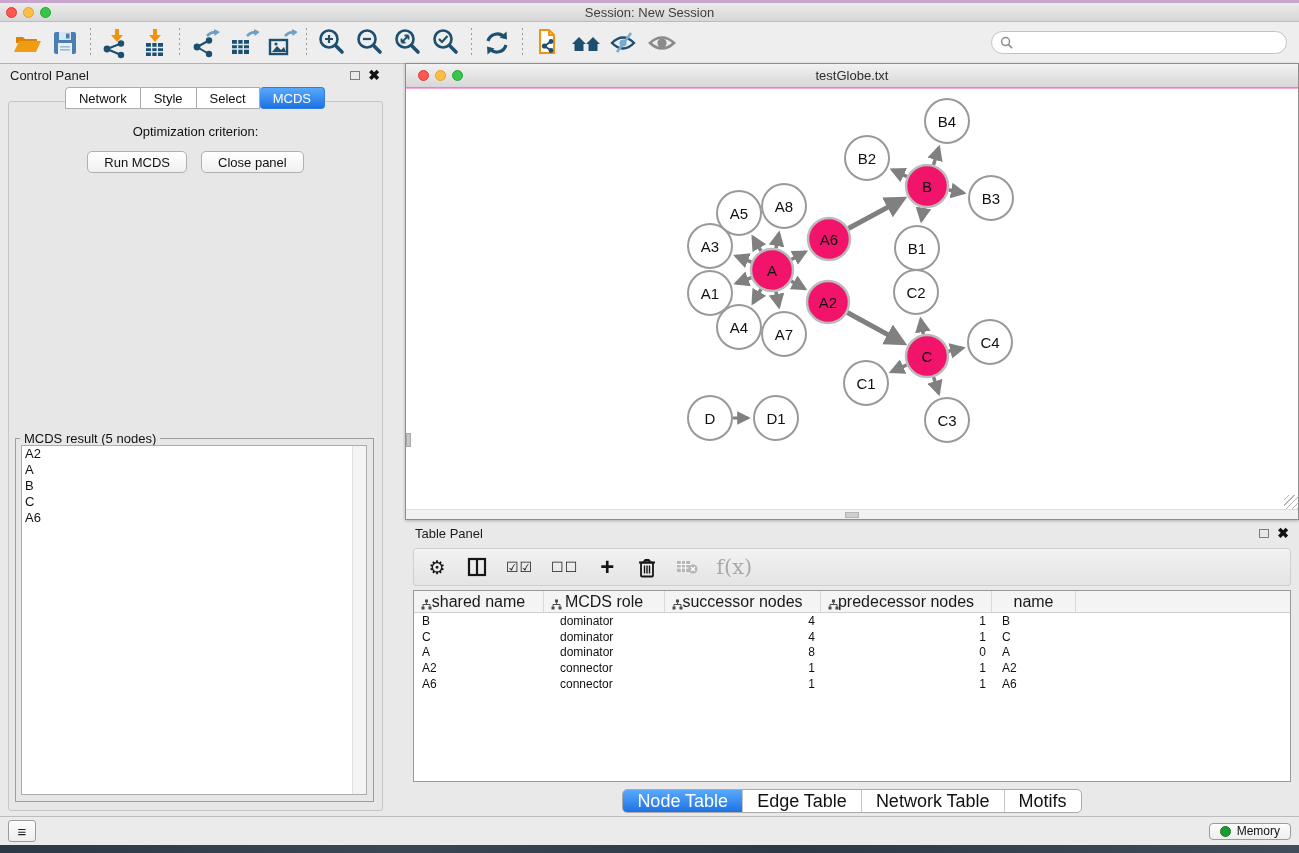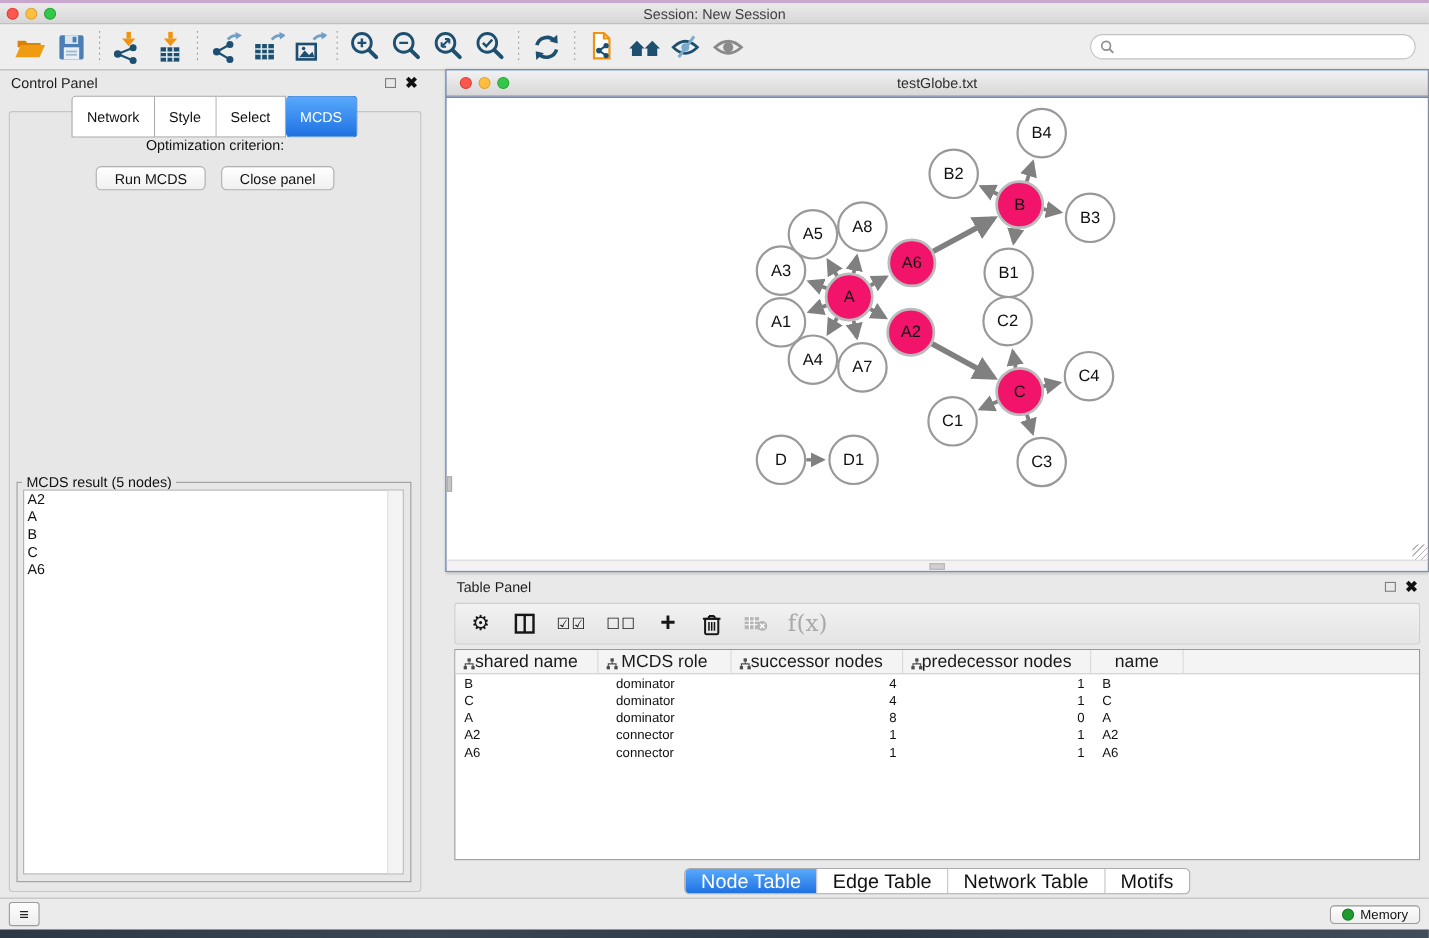--- a/index.html
+++ b/index.html
@@ -34,21 +34,21 @@
   .main { position:absolute; top:63px; left:0; width:1299px; height:753px; }
 
   
   .control-panel { position:absolute; left:0; top:0; width:390px; height:753px; }
   .cp-header { height:24px; display:flex; align-items:center; padding:0 10px; }
   .cp-title { font-size:13px; color:#1c1c1c; }
   .panel-icons { margin-left:auto; display:flex; align-items:center; gap:8px; }
   .float-icon { width:10px; height:9px; border:1.5px solid #7d7d7d; display:inline-block; }
   .close-icon { font-size:14px; font-weight:bold; color:#111; line-height:10px; }
   .cp-tabs { display:flex; justify-content:center; position:relative; z-index:2; }
-  .tab { height:38px; padding:0 13px; font-size:13px; color:#111; background:#fff;
+  .tab { height:22px; padding:0 13px; font-size:13px; color:#111; background:#fff;
          border:1px solid #acacac; border-left-width:0; display:flex; align-items:center; }
   .tab:first-child { border-left-width:1px; border-radius:4px 0 0 0; }
   .tab:last-child { border-radius:0 4px 0 0; }
   .tab.active { background:linear-gradient(#58a9fc,#1f71e2); color:#fff; border-color:#2e7de0; border-radius:4px; }
   .cp-content { position:absolute; left:8px; right:7px; top:38px; bottom:5px;
                 border:1px solid #c6c6c6; border-radius:3px; background:#e7e7e7; }
   .opt-label { text-align:center; margin-top:22px; font-size:13px; color:#111; }
   .criterion { margin:12px auto 0; width:314px; height:23px; background:#fff;
                border:1px solid #b5b5b5; border-radius:4px; display:flex; align-items:center; }
   .criterion .val { flex:1; font-size:13px; padding-left:8px; color:#111; white-space:nowrap; }
@@ -66,21 +66,21 @@
   .result-legend { position:absolute; top:-8px; left:4px; background:#e7e7e7; padding:0 4px; font-size:13px; color:#111; }
   .result-list { position:absolute; inset:6px 6px 6px 5px; background:#fff; border:1px solid #adadad; overflow:hidden; }
   .result-scroll { position:absolute; top:0; right:0; bottom:0; width:14px; background:#f4f4f4; border-left:1px solid #e0e0e0; }
   .result-item { font-size:13px; color:#111; line-height:16px; padding-left:3px; }
 
   
   .right-col { position:absolute; left:405px; top:0; width:894px; height:753px; }
 
   
   .net-window { position:absolute; left:0; top:0; width:894px; height:457px;
-                border:1px solid #8d8d8d; background:#3b82f6; box-shadow:0 1px 3px rgba(0,0,0,.25); }
+                border:1px solid #8d8d8d; background:#f9a8d4; box-shadow:0 1px 3px rgba(0,0,0,.25); }
   .net-titlebar { height:24px; background:linear-gradient(#f2f2f2,#d7d7d7); border-bottom:1px solid #a8a8a8;
                   position:relative; display:flex; align-items:center; }
   .net-titlebar .tl-group { top:6px; left:12px; }
   .net-titlebar .title { width:100%; text-align:center; font-size:13px; color:#2e2e2e; }
   .net-canvas { position:absolute; left:0; top:25px; width:892px; height:420px; background:#fff; }
   .v-scroll-thumb { position:absolute; left:0px; top:344px; width:5px; height:14px; background:#c6c6c6; border:1px solid #aaa; }
   .h-scroll { position:absolute; left:0; bottom:0; width:892px; height:10px; background:#f2f2f2; border-top:1px solid #ddd; }
   .h-scroll-thumb { position:absolute; left:439px; top:2px; width:14px; height:6px; background:#cfcfcf; border:1px solid #b5b5b5; }
   .resize-grip { position:absolute; right:0; bottom:10px; width:14px; height:14px;
                  background:repeating-linear-gradient(135deg, transparent 0 3px, #b5b5b5 3px 4px); }

